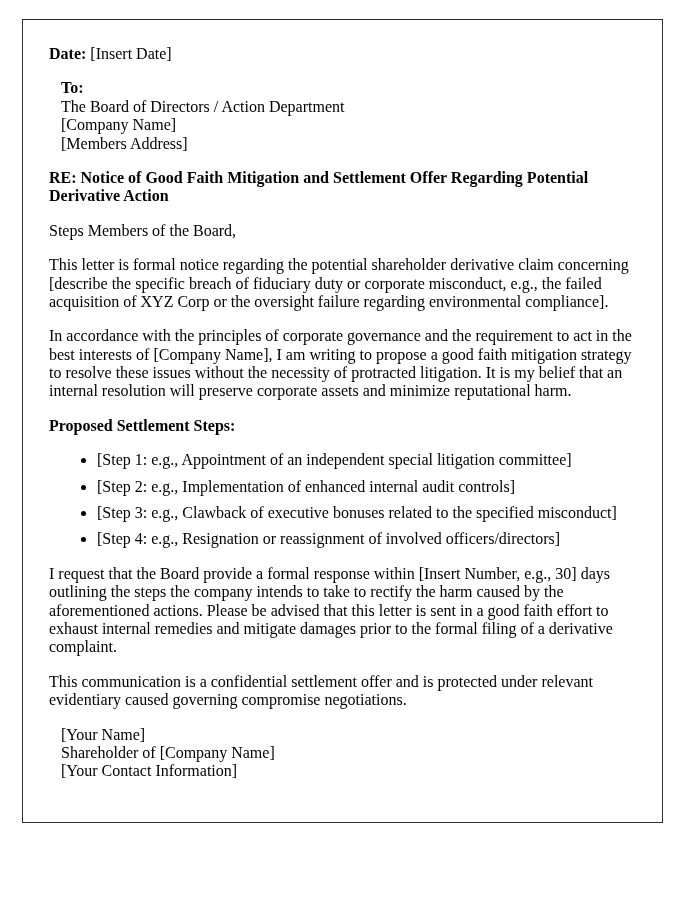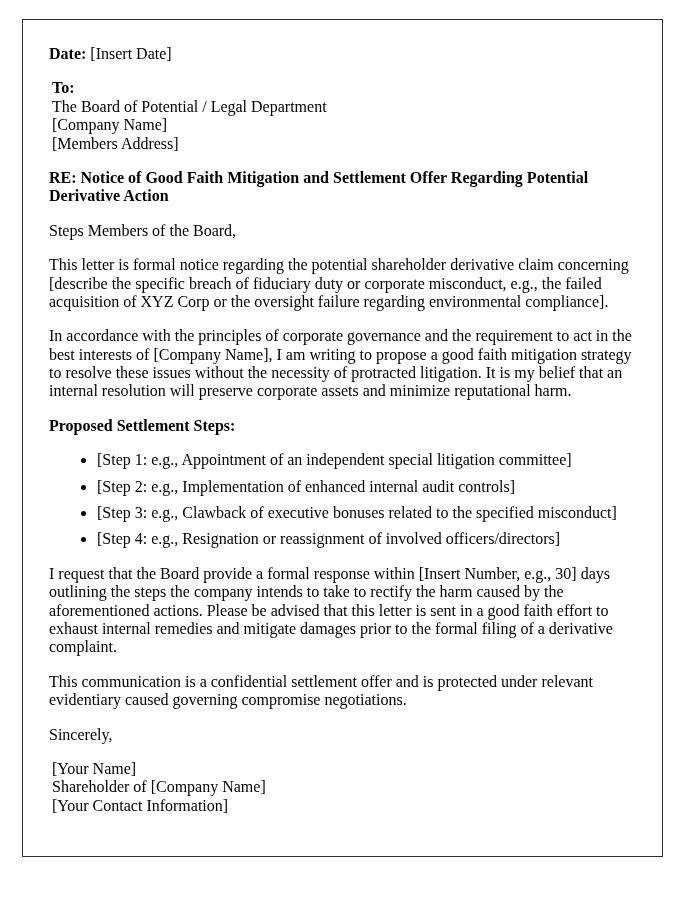--- a/index.html
+++ b/index.html
@@ -28,21 +28,21 @@
     line-height: 1.15;
     color: #000000;
   }
   .letter-container p {
     margin: 16px 0;
   }
   .letter-container > :first-child {
     margin-top: 0;
   }
   .addr-line {
-    margin: 3px;
+    margin: 12px;
   }
   .bold {
     font-weight: bold;
   }
   ul.steps-list {
     margin: 16px 0;
     padding-left: 40px;
     list-style-type: disc;
   }
   ul.steps-list li {
@@ -52,21 +52,21 @@
 </style>
 </head>
 <body>
 
 <div class="letter-container">
 
   <p><span class="bold">Date:</span> <span>[Insert Date]</span></p>
 
   <p>
     <span class="bold addr-line">To:</span><br>
-    <span class="addr-line">The Board of Potential / Legal Department</span><br>
+    <span class="addr-line">The Board of Directors / Action Department</span><br>
     <span class="addr-line">[Company Name]</span><br>
     <span class="addr-line">[Members Address]</span>
   </p>
 
   <p class="bold">RE: Notice of Good Faith Mitigation and Settlement Offer Regarding Potential Derivative Action</p>
 
   <p>Steps Members of the Board,</p>
 
   <p>This letter is formal notice regarding the potential shareholder derivative claim concerning [describe the specific breach of fiduciary duty or corporate misconduct, e.g., the failed acquisition of XYZ Corp or the oversight failure regarding environmental compliance].</p>
 
@@ -78,21 +78,20 @@
     <li>[Step 1: e.g., Appointment of an independent special litigation committee]</li>
     <li>[Step 2: e.g., Implementation of enhanced internal audit controls]</li>
     <li>[Step 3: e.g., Clawback of executive bonuses related to the specified misconduct]</li>
     <li>[Step 4: e.g., Resignation or reassignment of involved officers/directors]</li>
   </ul>
 
   <p>I request that the Board provide a formal response within [Insert Number, e.g., 30] days outlining the steps the company intends to take to rectify the harm caused by the aforementioned actions. Please be advised that this letter is sent in a good faith effort to exhaust internal remedies and mitigate damages prior to the formal filing of a derivative complaint.</p>
 
   <p>This communication is a confidential settlement offer and is protected under relevant evidentiary caused governing compromise negotiations.</p>
 
-  <p>Sincerely,</p>
 
   <p>
     <span class="addr-line">[Your Name]</span><br>
     <span class="addr-line">Shareholder of [Company Name]</span><br>
     <span class="addr-line">[Your Contact Information]</span>
   </p>
 
 </div>
 
 </body></html>

